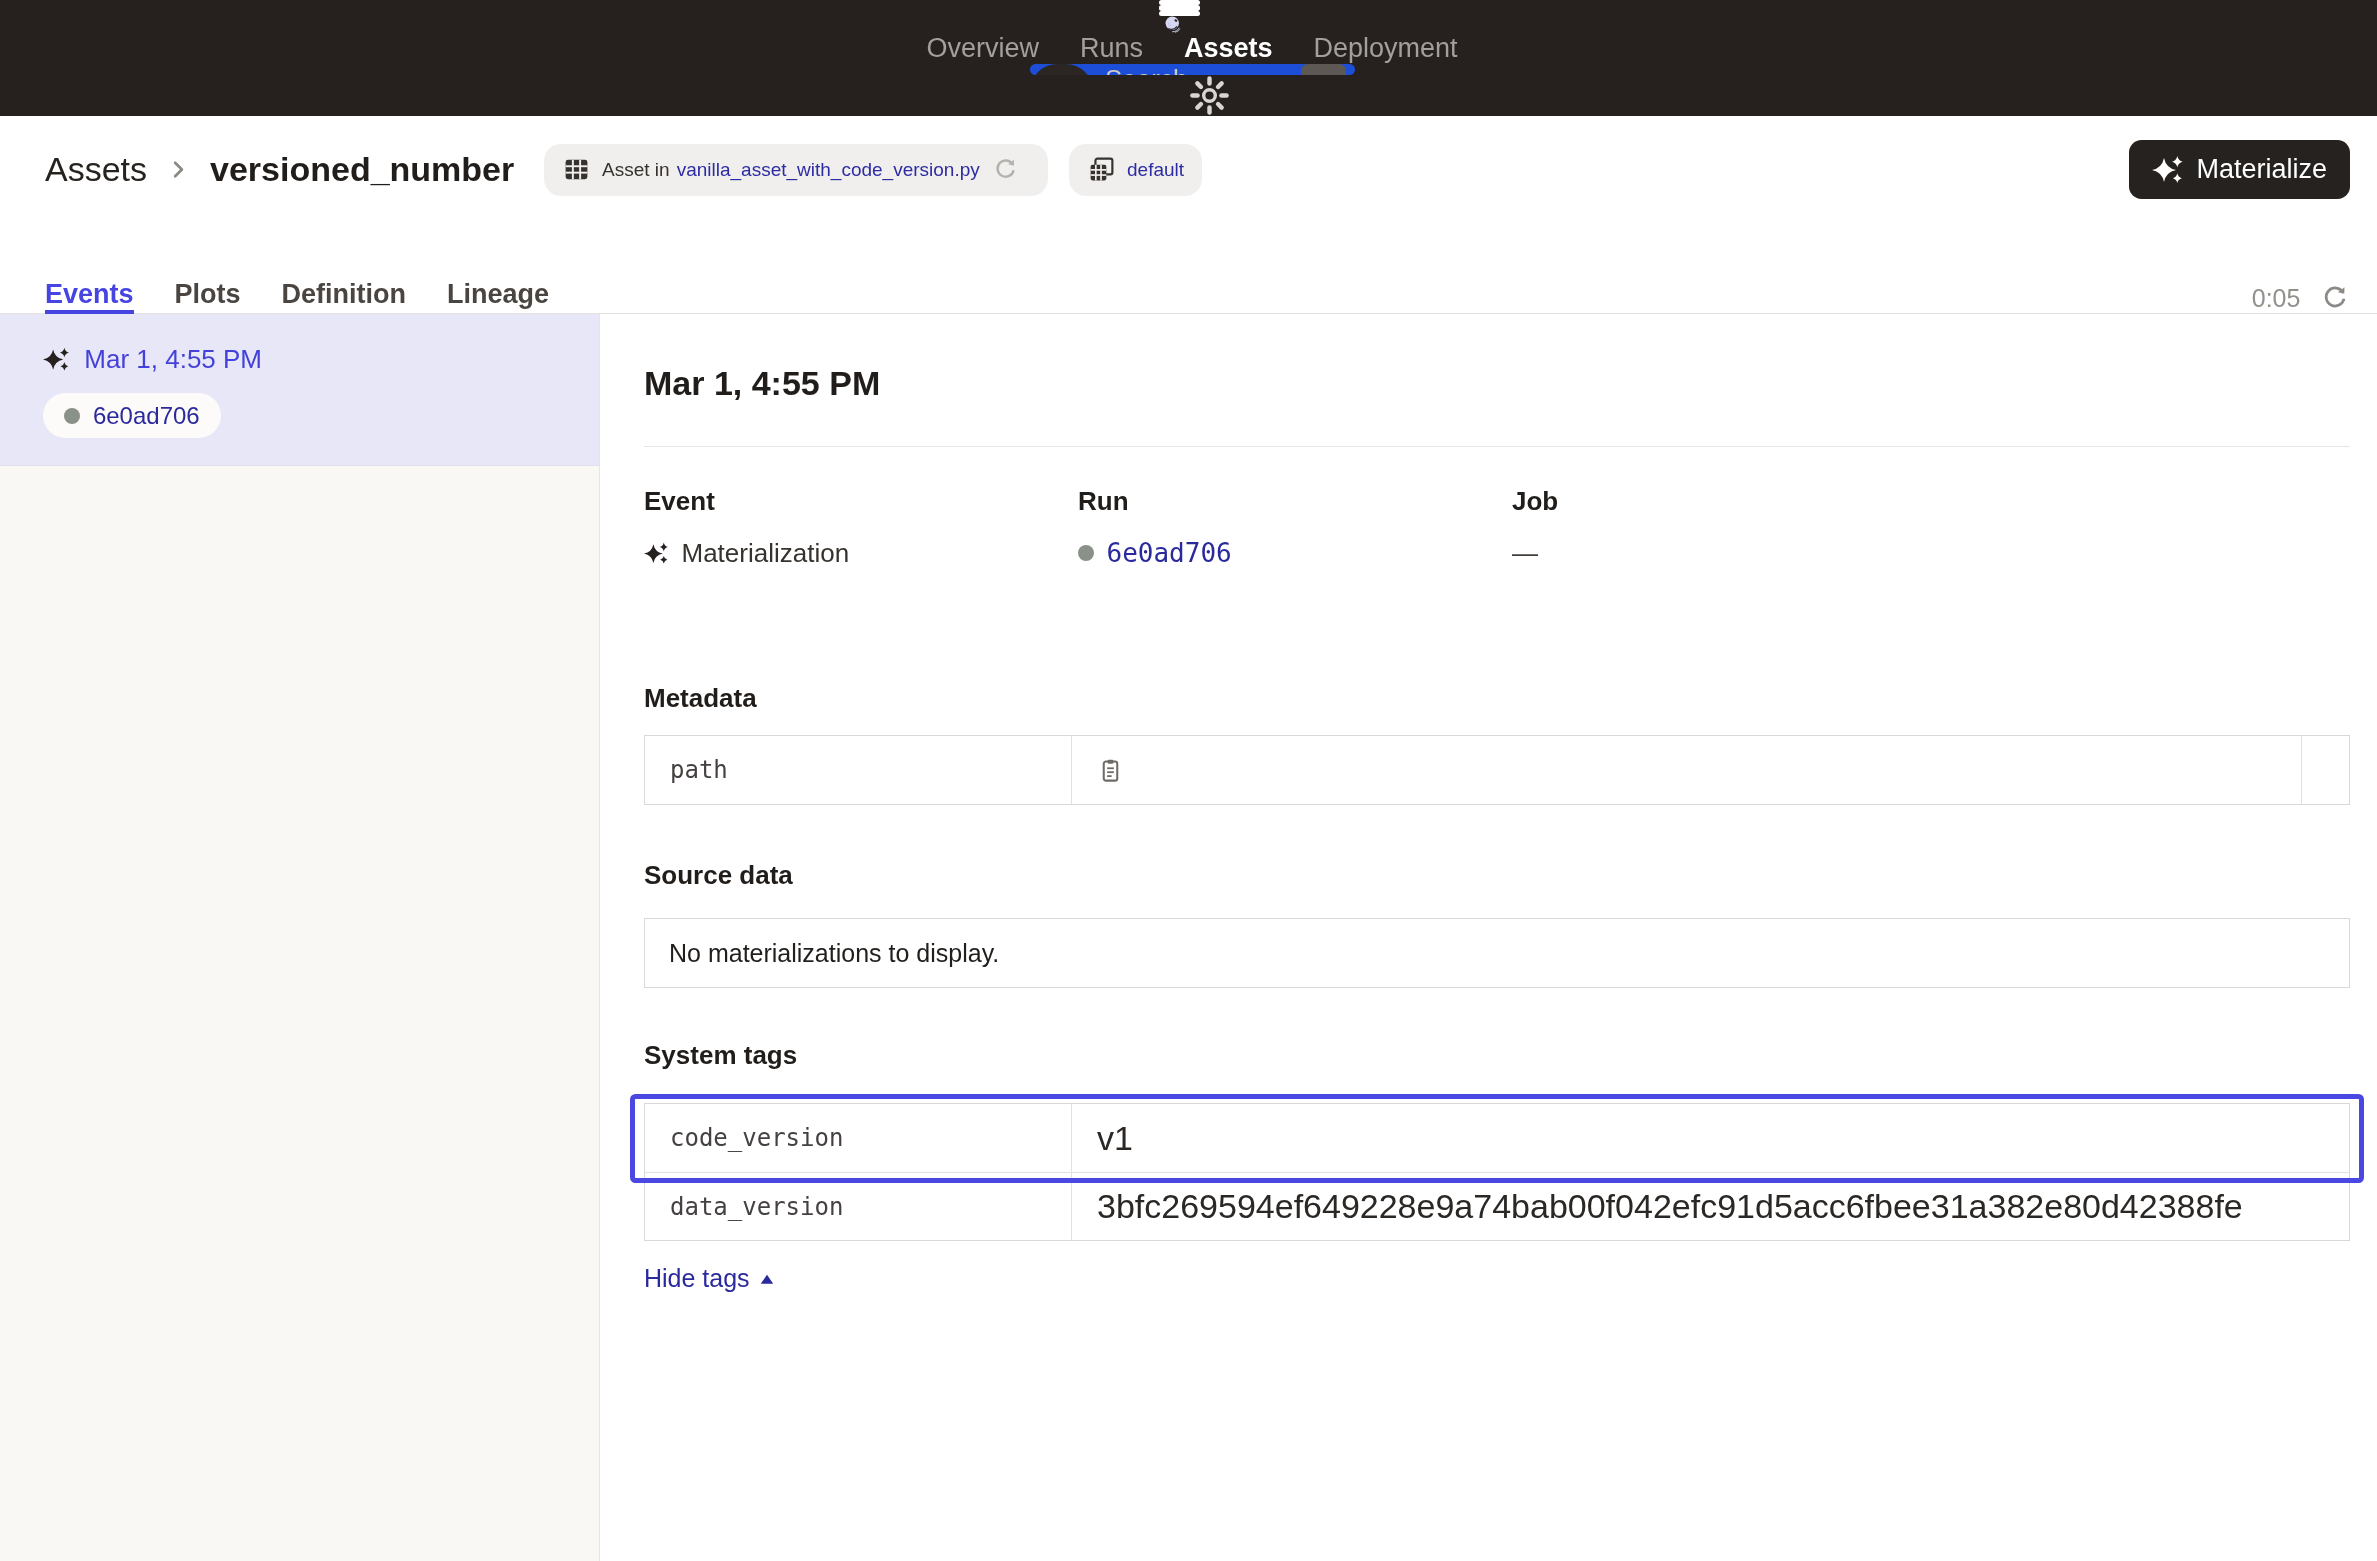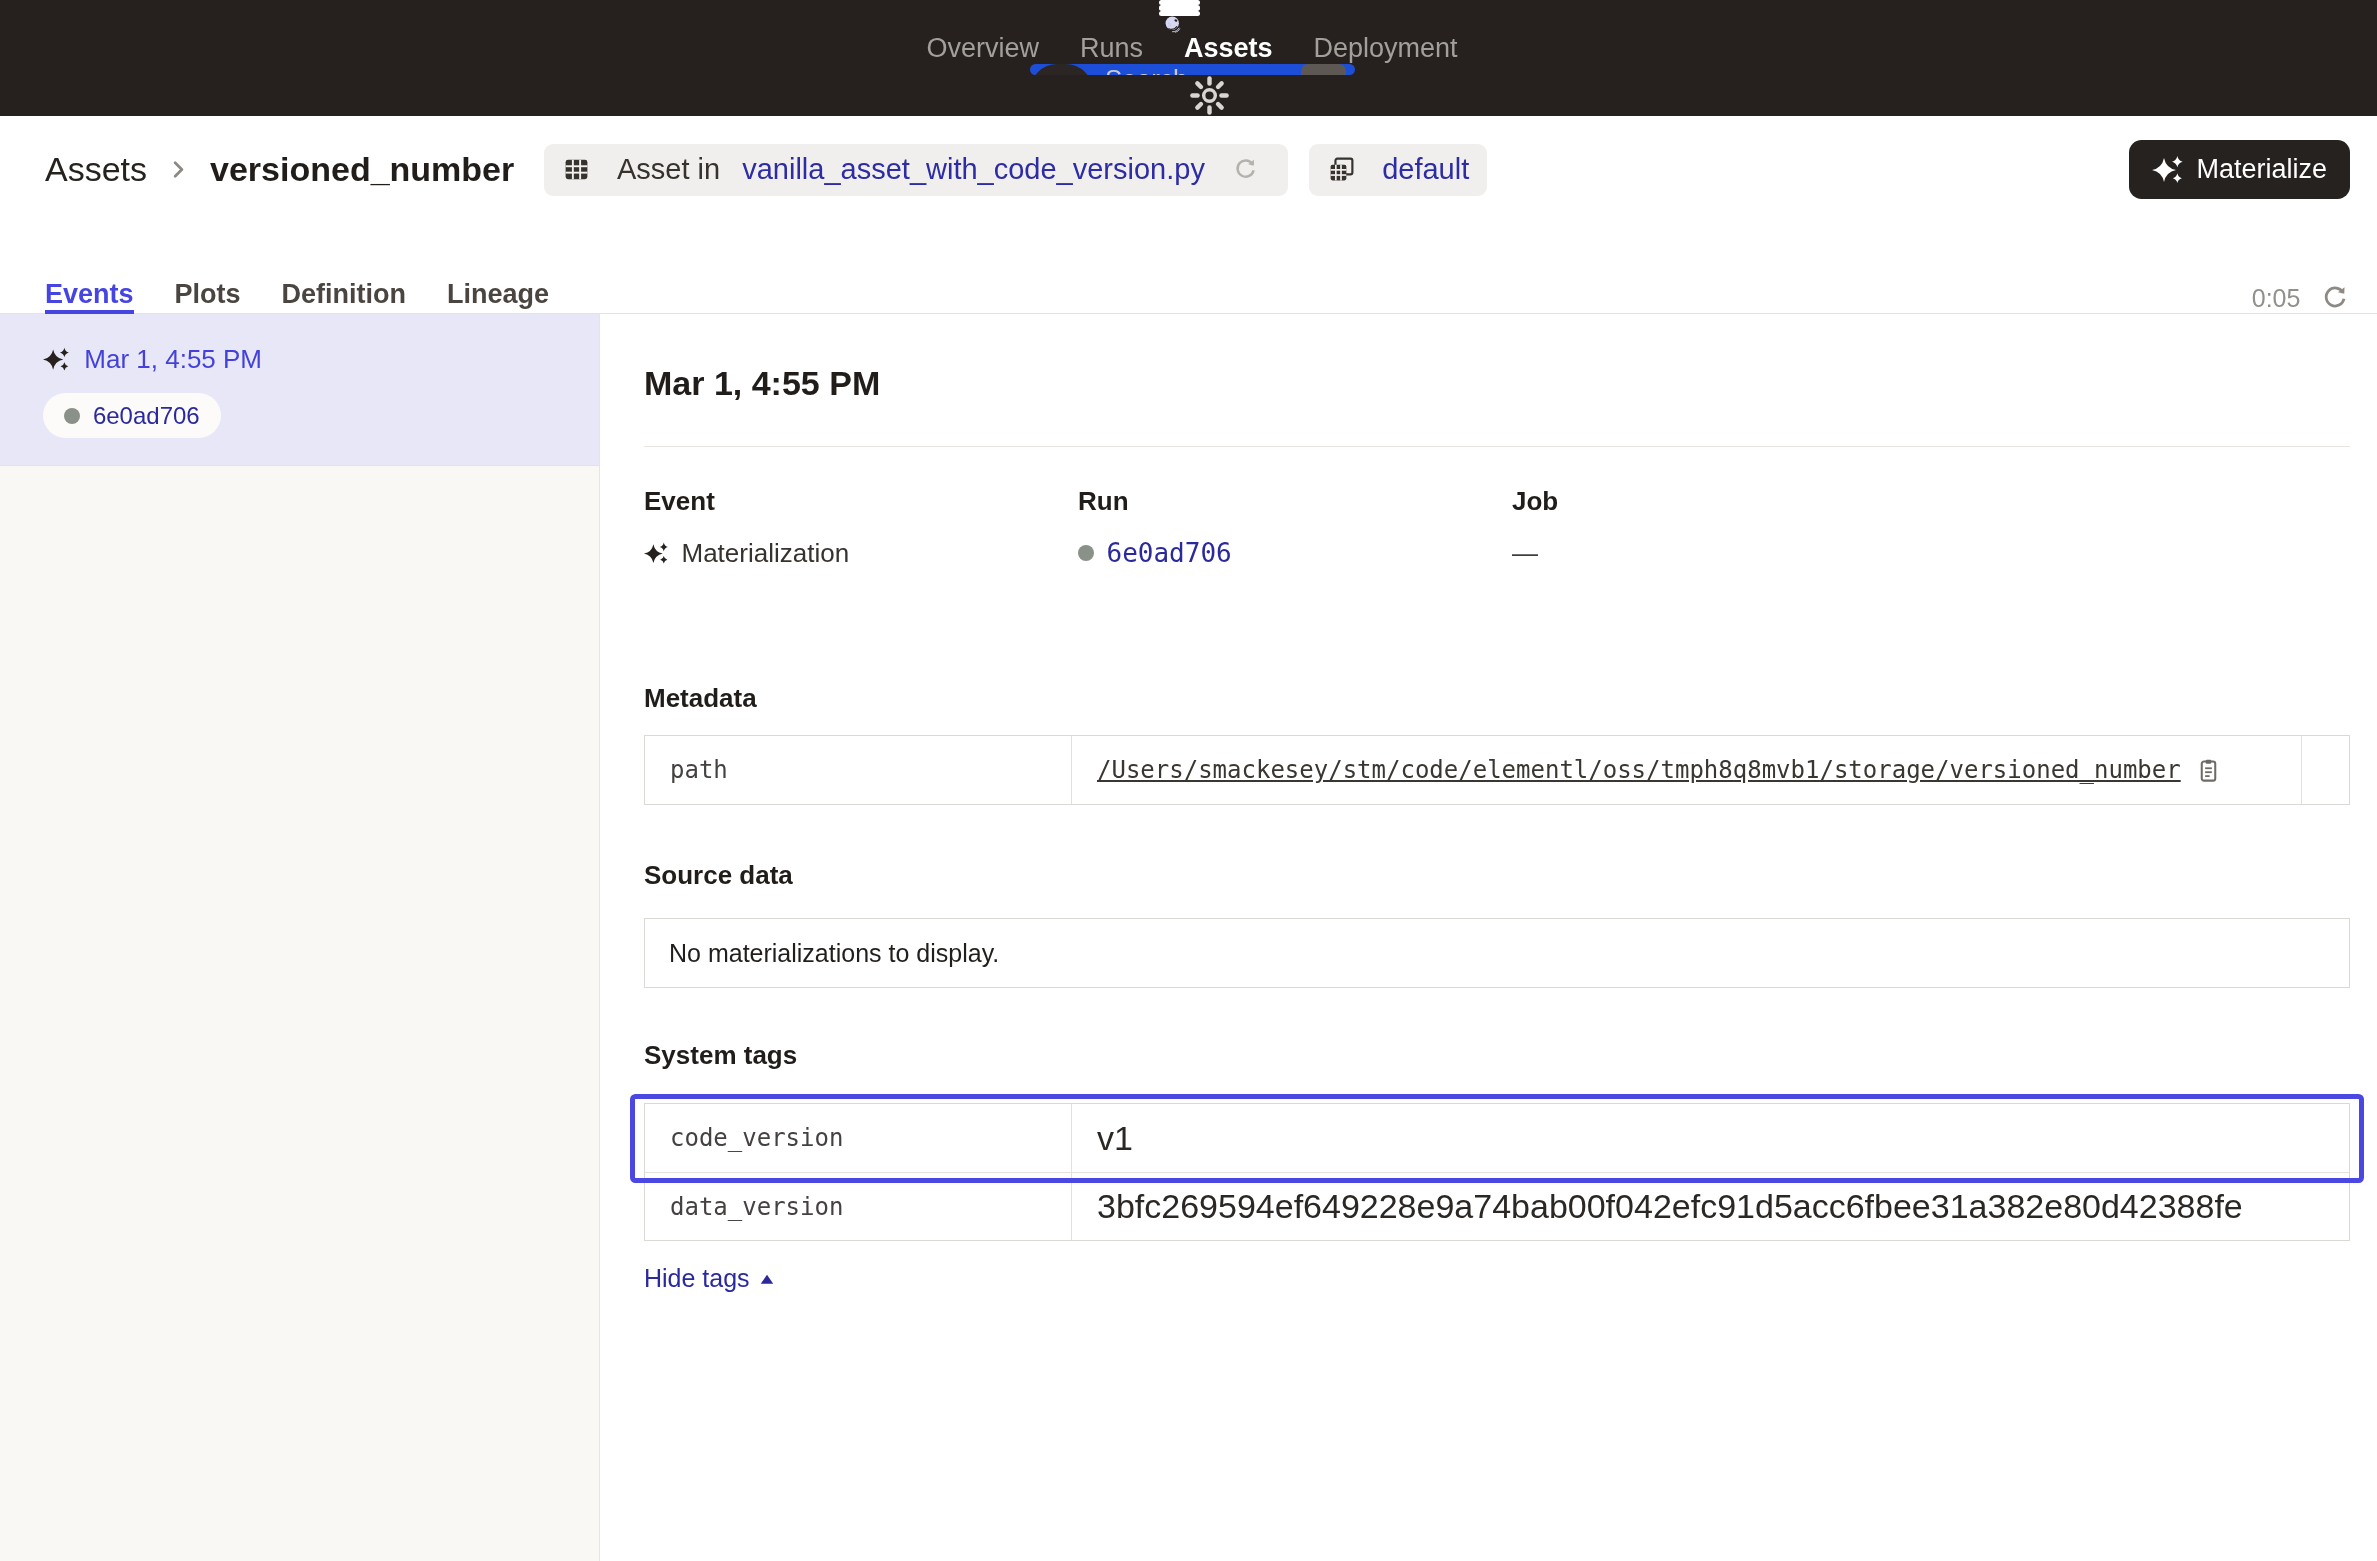--- a/index.html
+++ b/index.html
@@ -23,22 +23,22 @@
   .searchbox input::placeholder { color:#cdcac6; }
   .slash-key { width:45px; height:43px; background:#5d5853; border-radius:7.1px; color:#e9e7e4; font-size:25px;
     display:flex; align-items:center; justify-content:center; margin:0 9px 0 auto; }
   .gear-btn { margin-left:34px; cursor:pointer; display:flex; align-items:center; }
 
   
   .page-header { height:107px; background:#fff; display:flex; align-items:center; padding:0 27px 0 45px; }
   .crumb-parent { font-size:34px; color:#26221e; cursor:pointer; }
   .crumb-sep { margin:0 18px; color:#8c8883; display:flex; align-items:center; }
   .crumb-current { font-size:34px; font-weight:bold; color:#211d1a; }
-  .badge { display:flex; align-items:center; background:#f1efed; border-radius:9px; height:52px; padding:0 18px;
-    font-size:29px; color:#36322e; cursor:pointer;gap:15px; }
+  .badge { display:flex; align-items:center; background:#f1efed; border-radius:17px; height:52px; padding:0 18px;
+    font-size:19px; color:#36322e; cursor:pointer; }
   .badge + .badge { margin-left:21.4px; }
   .badge .blink { color:#2d2ca4; margin-left:7.1px; }
   .badge-asset { margin-left:30px; }
   .badge svg { margin-right:10.7px; }
   .materialize-btn { margin-left:auto; background:#26221f; color:#fff; border:none; border-radius:12.5px; height:59px;
     padding:0 23px; font-size:27px; font-family:"Liberation Sans",sans-serif; display:flex; align-items:center; gap:12.5px; cursor:pointer; }
 
   
   .tabs-row { height:91px; display:flex; align-items:flex-end; border-bottom:1.8px solid #e5e2df; padding:0 27px 0 45px; }
   .tab { display:flex; align-items:center; font-size:27px; font-weight:bold; color:#4a4540; cursor:pointer;
@@ -264,21 +264,20 @@
         <div class="col-value">
             <span class="job-dash">—</span>
           </div>
       </div>
     </div>
 
     <h2 class="section-heading metadata-heading">Metadata</h2>
     <div class="meta-table">
       <div class="meta-key mono">path</div>
       <div class="meta-value">
-        <span class="path-link mono">/Users/smackesey/stm/code/elementl/oss/tmph8q8mvb1/storage/versioned_number</span>
         <svg width="27" height="27" viewBox="0 0 24 24">
           <rect x="6" y="4" width="12" height="17" rx="2" fill="none" stroke="#6e6a65" stroke-width="1.8"></rect>
           <rect x="9.5" y="2.5" width="5" height="3.5" rx="1" fill="#6e6a65"></rect>
           <g stroke="#6e6a65" stroke-width="1.6">
               <line x1="9" y1="10" x2="15" y2="10"></line>
               <line x1="9" y1="13.5" x2="15" y2="13.5"></line>
               <line x1="9" y1="17" x2="13" y2="17"></line>
             </g>
         </svg>
       </div>

